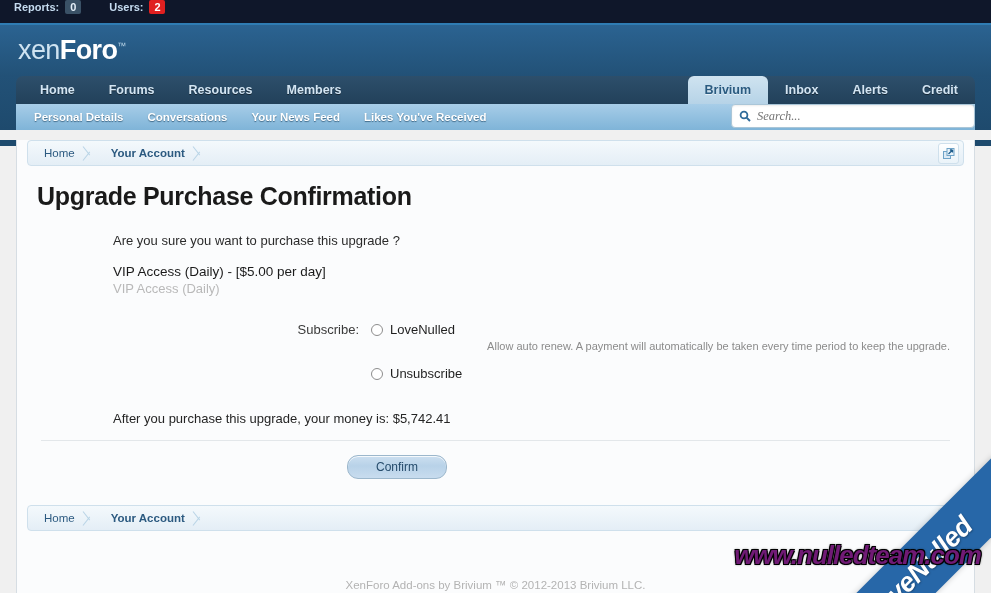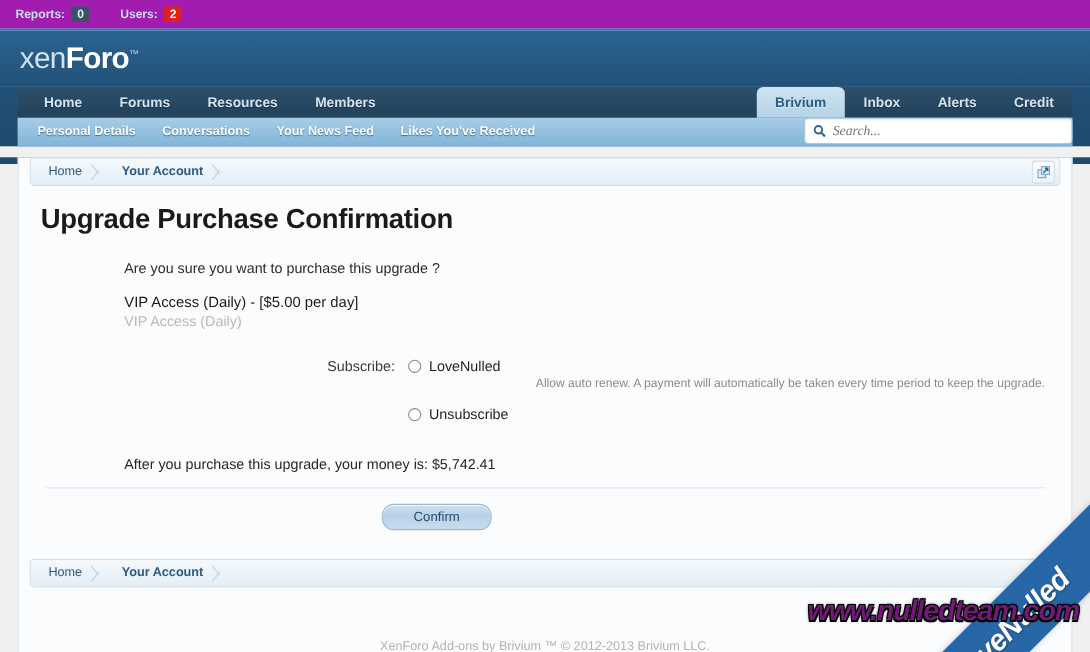--- a/index.html
+++ b/index.html
@@ -14,24 +14,24 @@
     font-family: "Liberation Sans", sans-serif;
     font-size: 13px;
     background: #f0f0f0;
     color: #333;
     position: relative;
   }
 
   
   #admin-strip {
     height: 23px;
-    background: #a21caf;
-    display: flex;
-    align-items: center;
-    padding: 13px 14px;
+    background: #0f172a;
+    display: flex;
+    align-items: flex-start;
+    padding: 0 14px;
     position: relative;
   }
   #admin-strip .ad-item {
     display: flex;
     align-items: center;
     gap: 6px;
     margin-right: 28px;
     color: #c6dcf0;
     font-size: 11px;
     font-weight: bold;

